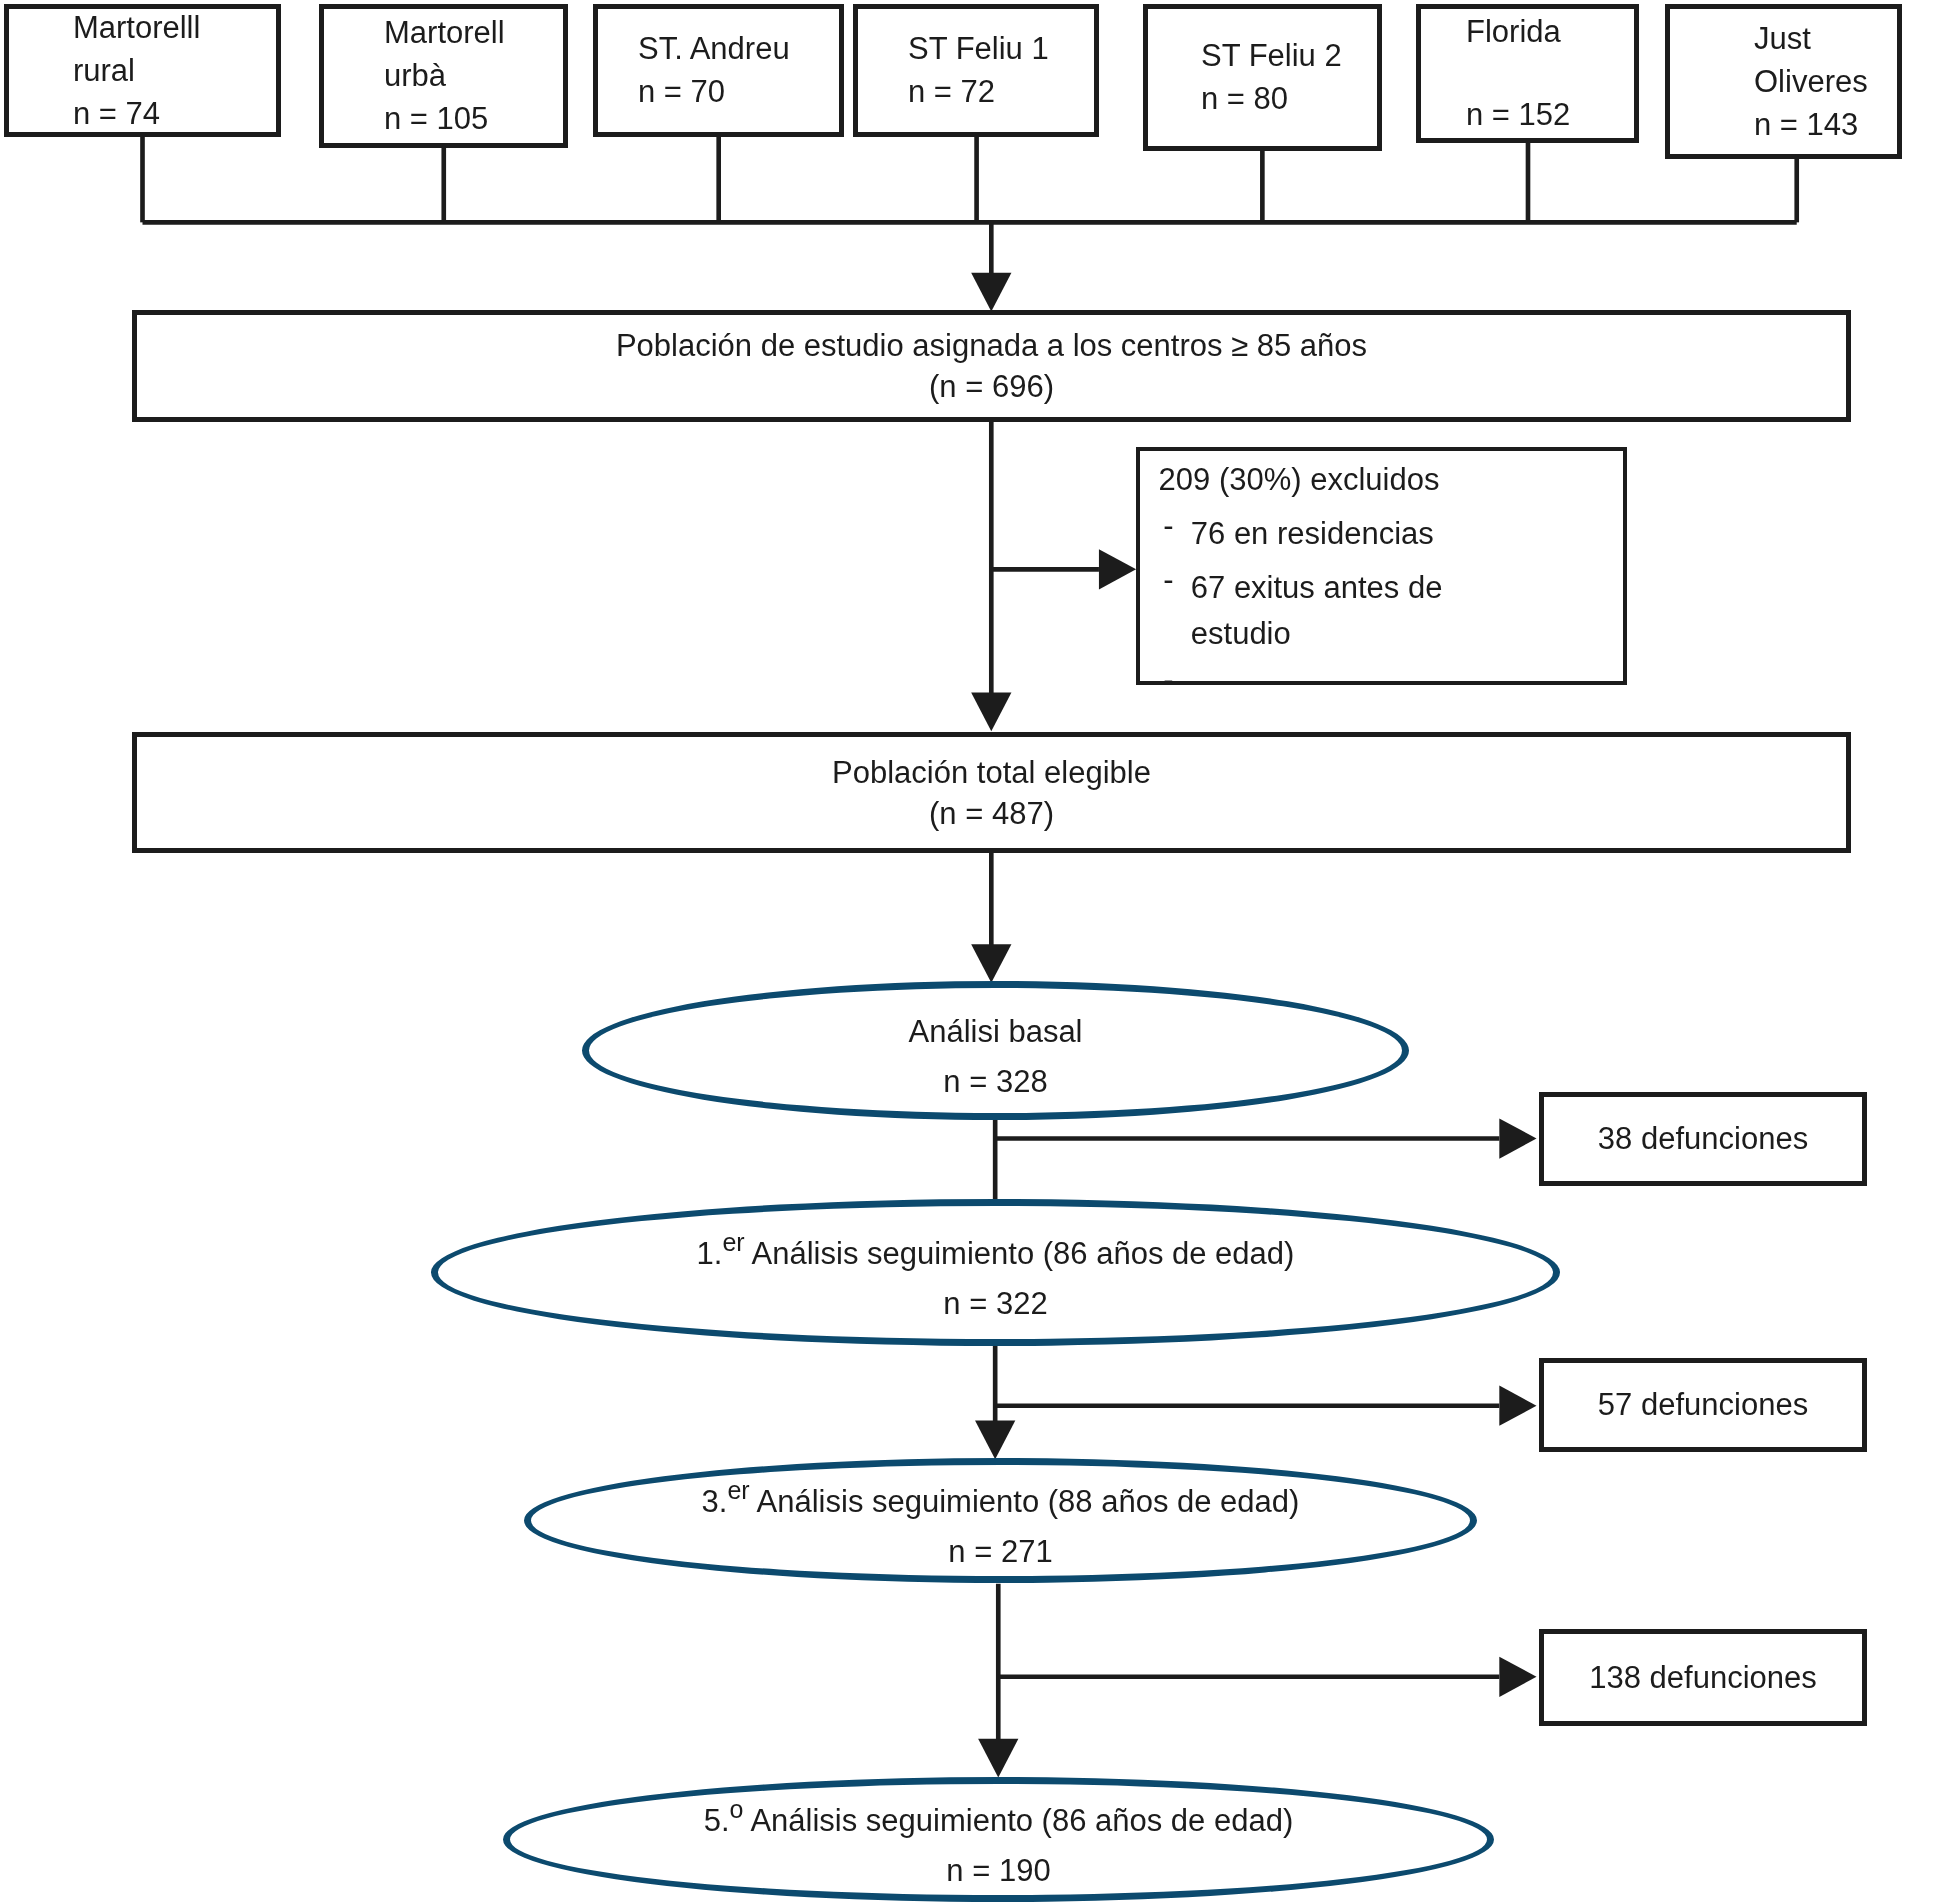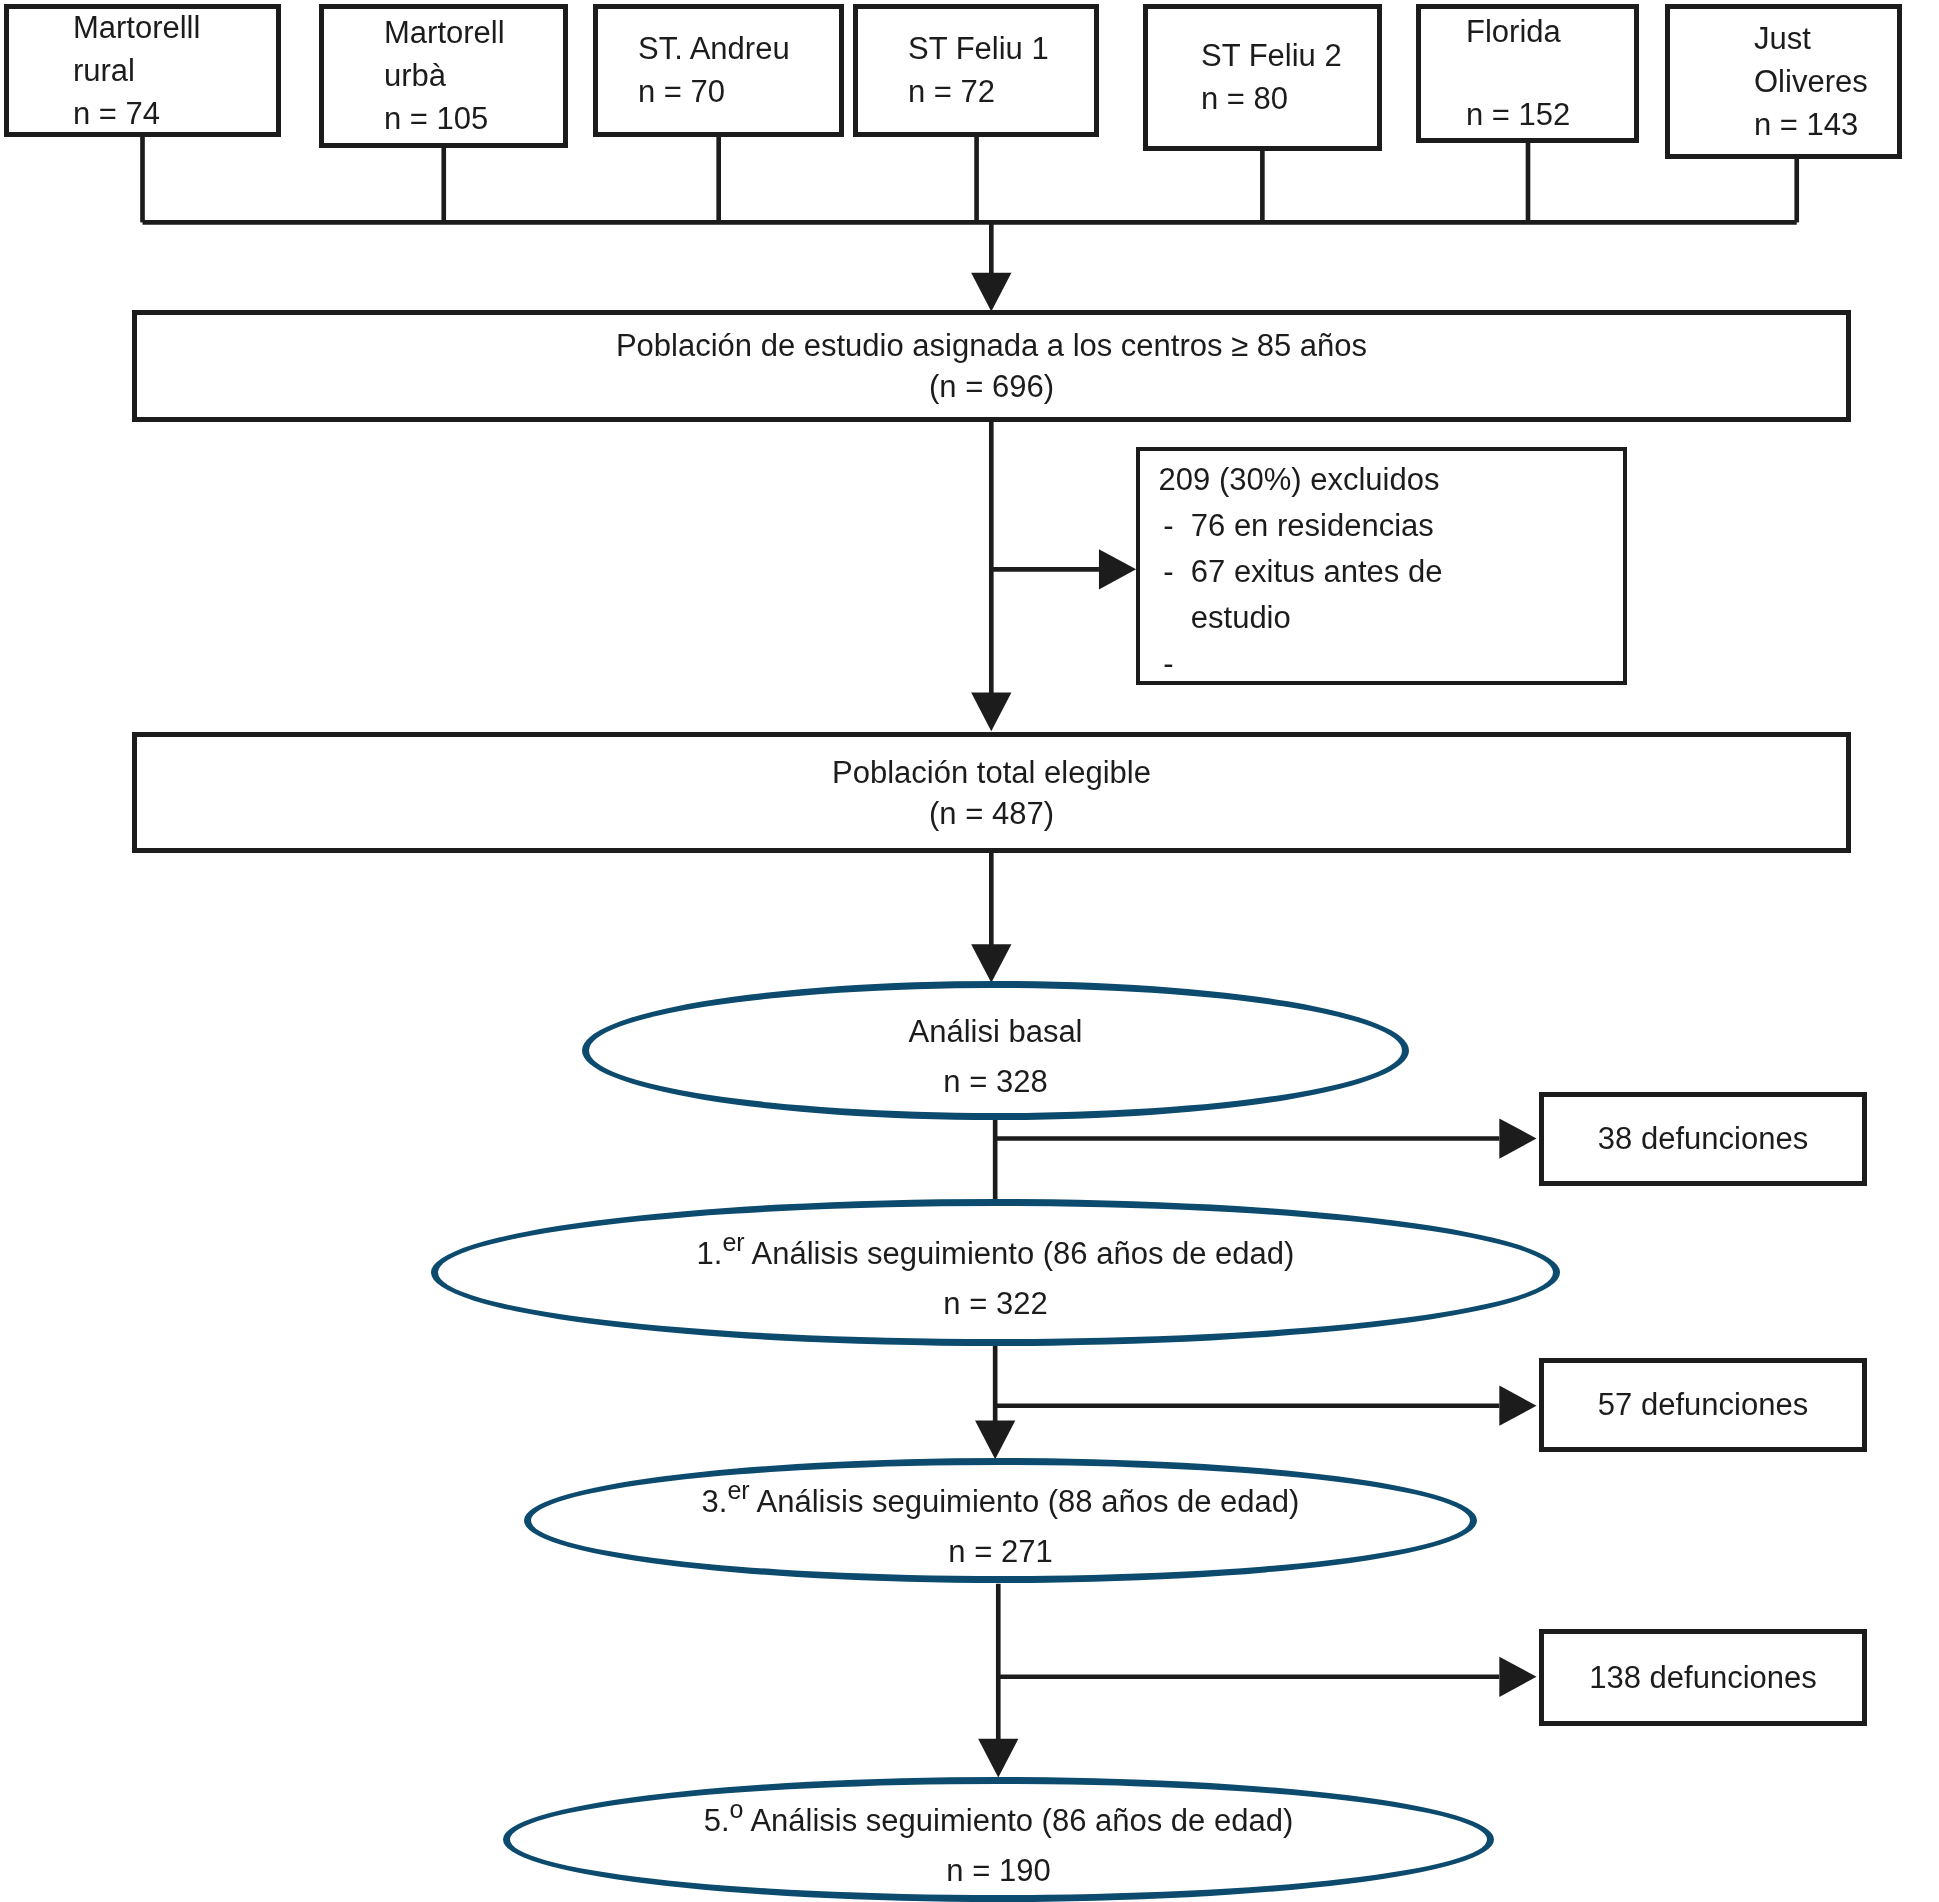--- a/index.html
+++ b/index.html
@@ -41,21 +41,21 @@
     line-height:41px;
   }
   .excl-box {
     left:1136px; top:447px; width:491px; height:238px;
     border-width:4.6px;
     padding:6.2px 11px 0 18.6px;
     line-height:46px;
   }
   .excl-item { display:flex; }
   .excl-dash { width:26px; flex:0 0 26px; text-align:left; padding-left:4.6px; box-sizing:border-box; }
-  .excl-item-text { white-space:pre-line; padding-left:6.2px; }
+  .excl-item-text { white-space:pre-line; padding-left:6.2px;margin-top:8px; }
   .death-box {
     display:flex;
     align-items:center;
     justify-content:center;
     text-align:center;
   }
   .ellipse {
     position:absolute;
     background:#ffffff;
     border:7px solid #0c4a6e;

